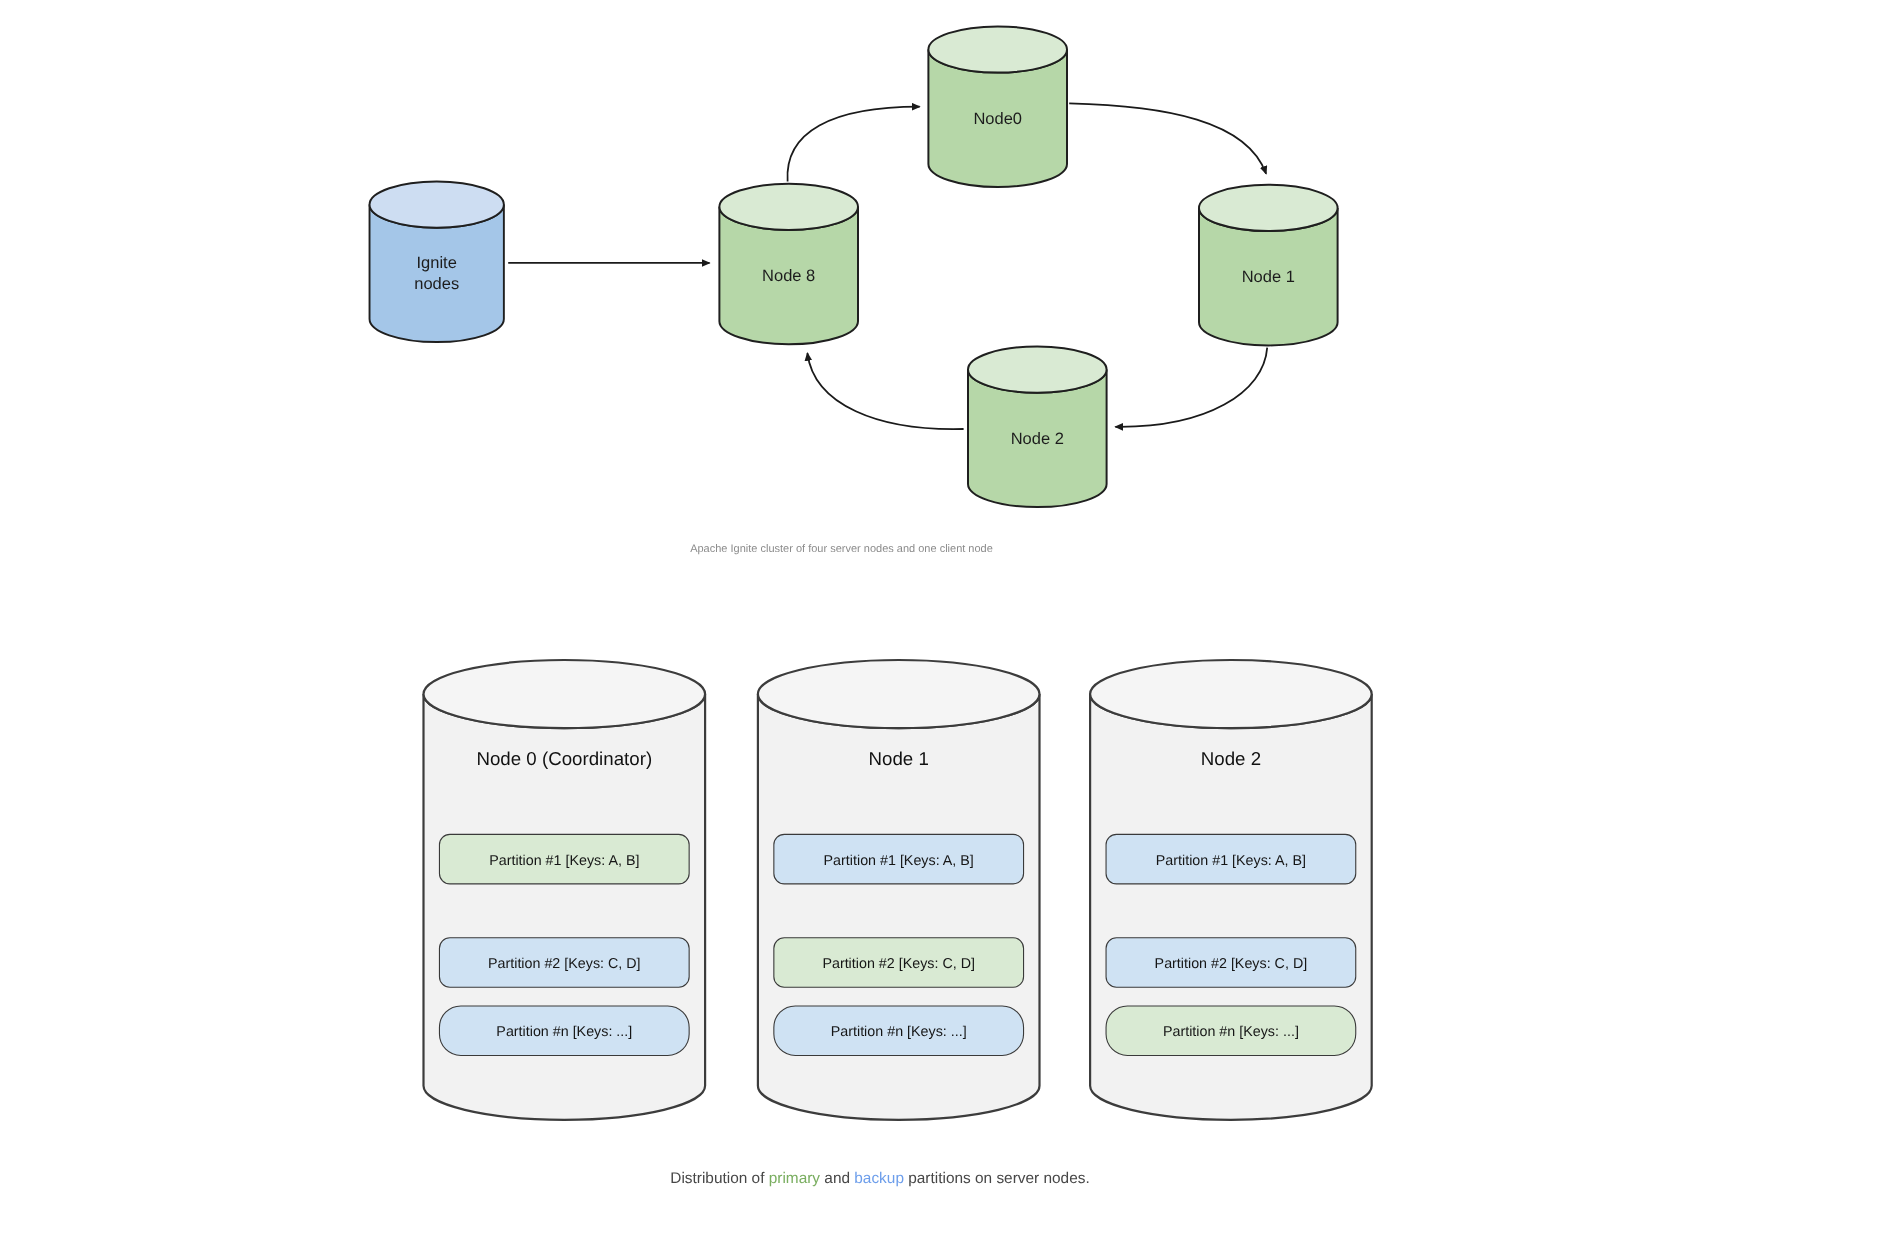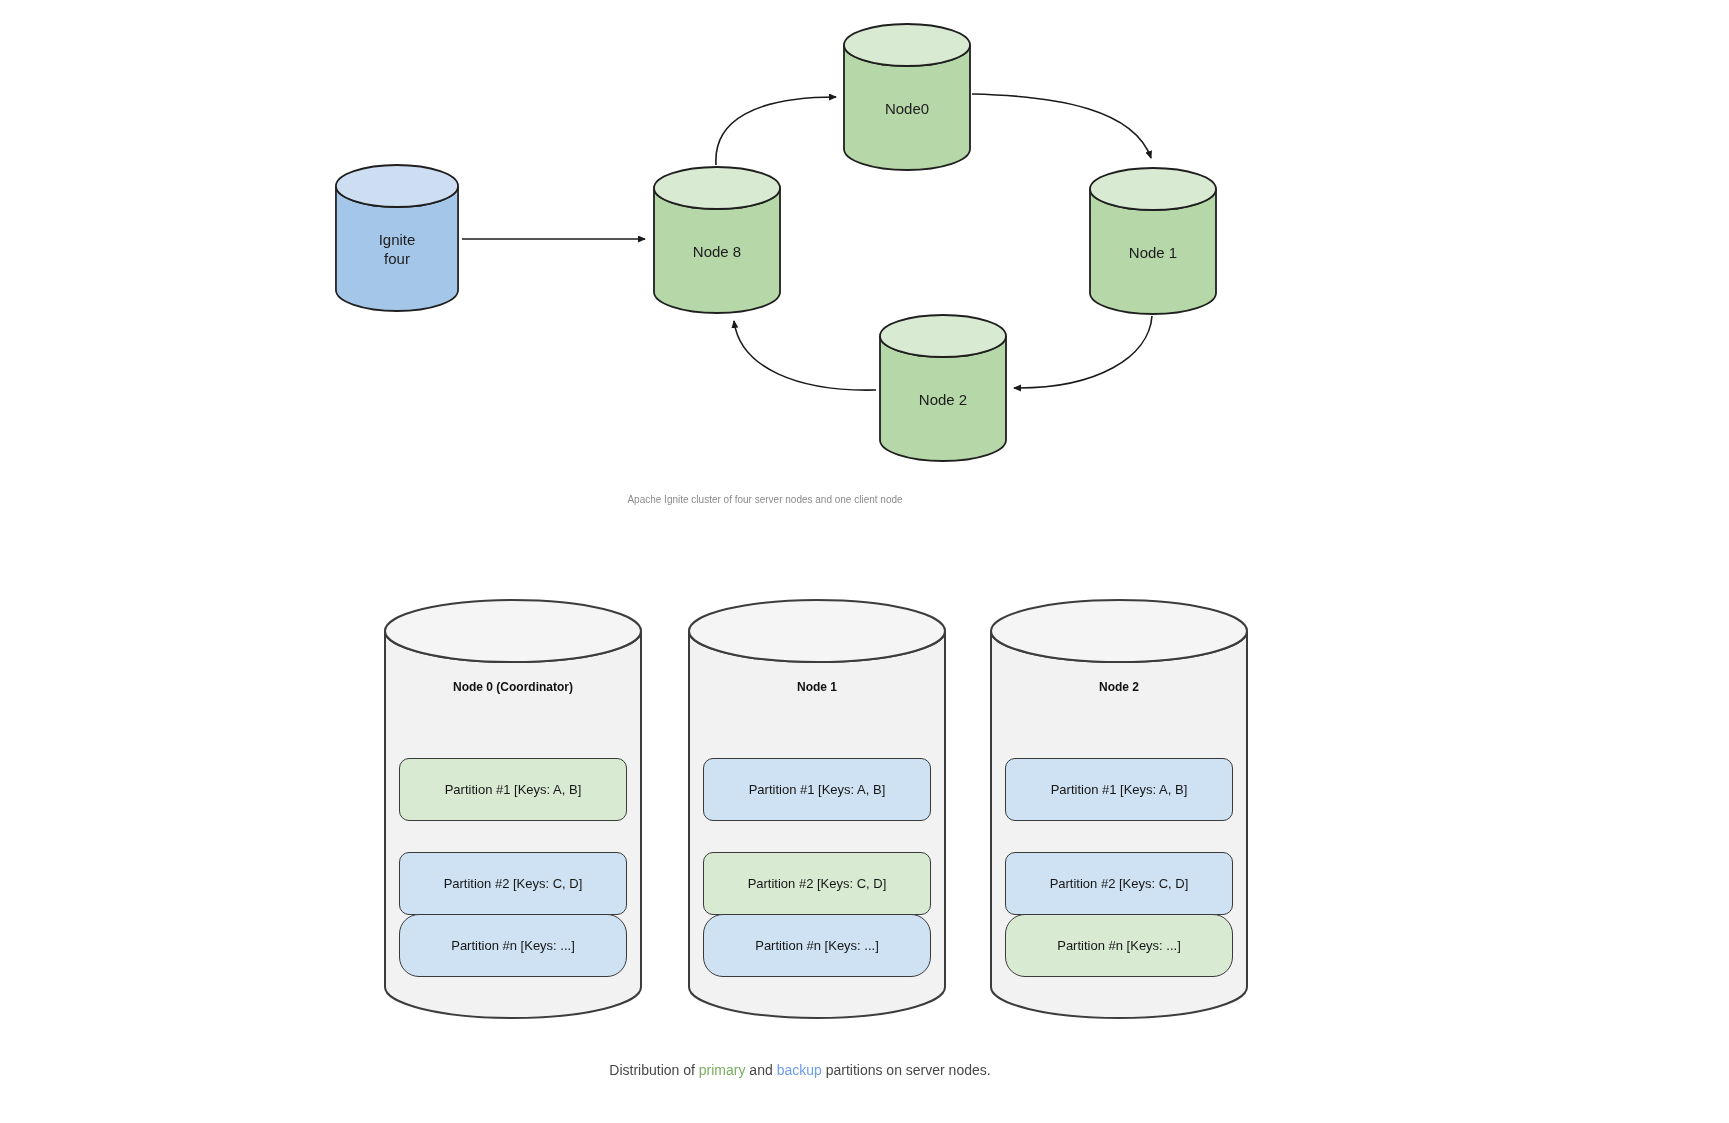--- a/index.html
+++ b/index.html
@@ -20,24 +20,24 @@
   .cyl-label{
     position:absolute;left:0;right:0;top:57%;transform:translateY(-50%);
     text-align:center;font-size:15px;line-height:19px;color:#1c1c1c;
   }
   
   .cyl-big{width:260px;height:422px;}
   .cyl-big .body{fill:var(--storage-body);stroke:var(--outline-gray);stroke-width:2;}
   .cyl-big .cap{fill:var(--storage-top);stroke:var(--outline-gray);stroke-width:2;}
   .cyl-title{
     position:absolute;left:0;right:0;top:82px;text-align:center;
-    font-size:12px;font-weight:bold;color:#111111;
+    font-size:17px;font-weight:normal;color:#111111;
   }
   .partition{
-    position:absolute;left:16px;right:16px;height:63px;border-radius:10px;
+    position:absolute;left:16px;right:16px;height:46px;border-radius:10px;
     border:1.5px solid #3a3a3a;display:flex;align-items:center;justify-content:center;
     font-size:13px;color:#161616;box-sizing:border-box;
   }
   .p1{top:160px;} .p2{top:254px;text-align:right;} .p3{top:316px;border-radius:20px;}
   .role-primary{background:var(--partition-primary);}
   .role-backup{background:var(--partition-backup);}
   
   .arrows{position:absolute;left:0;top:0;width:1729px;height:1123px;pointer-events:none;}
   .arrows path.flow{fill:none;stroke:#1a1a1a;stroke-width:1.6;}
   
@@ -72,21 +72,21 @@
       <path class="flow" d="M876 390 C798 392 740 368 734 321" marker-end="url(#ah)"></path>
     </svg>
 
     <div class="cyl cyl-sm client" style="left:334px;top:163px;width:126px;">
       <svg viewBox="0 0 130 150" preserveAspectRatio="none">
         <path class="body" d="M2 23 L2 127 A63 21 0 0 0 128 127 L128 23 A63 21 0 0 1 2 23 Z"></path>
         <ellipse class="cap" cx="65" cy="23" rx="63" ry="21"></ellipse>
       </svg>
       <span class="cyl-label">
           <span style="display:block;">Ignite</span>
-          <span style="display:block;">four</span>
+          <span style="display:block;">nodes</span>
         </span>
     </div>
 
     <div class="cyl cyl-sm server" style="left:842px;top:22px;text-decoration:underline;">
       <svg viewBox="0 0 130 150" preserveAspectRatio="none">
         <path class="body" d="M2 23 L2 127 A63 21 0 0 0 128 127 L128 23 A63 21 0 0 1 2 23 Z"></path>
         <ellipse class="cap" cx="65" cy="23" rx="63" ry="21"></ellipse>
       </svg>
       <span class="cyl-label">Node0</span>
     </div>

